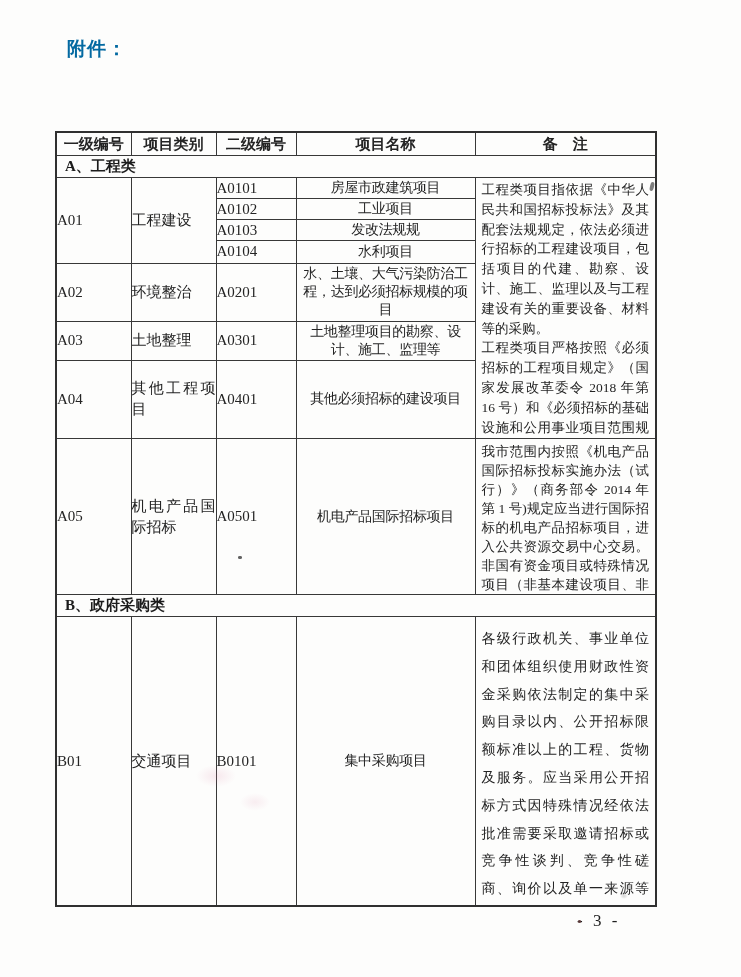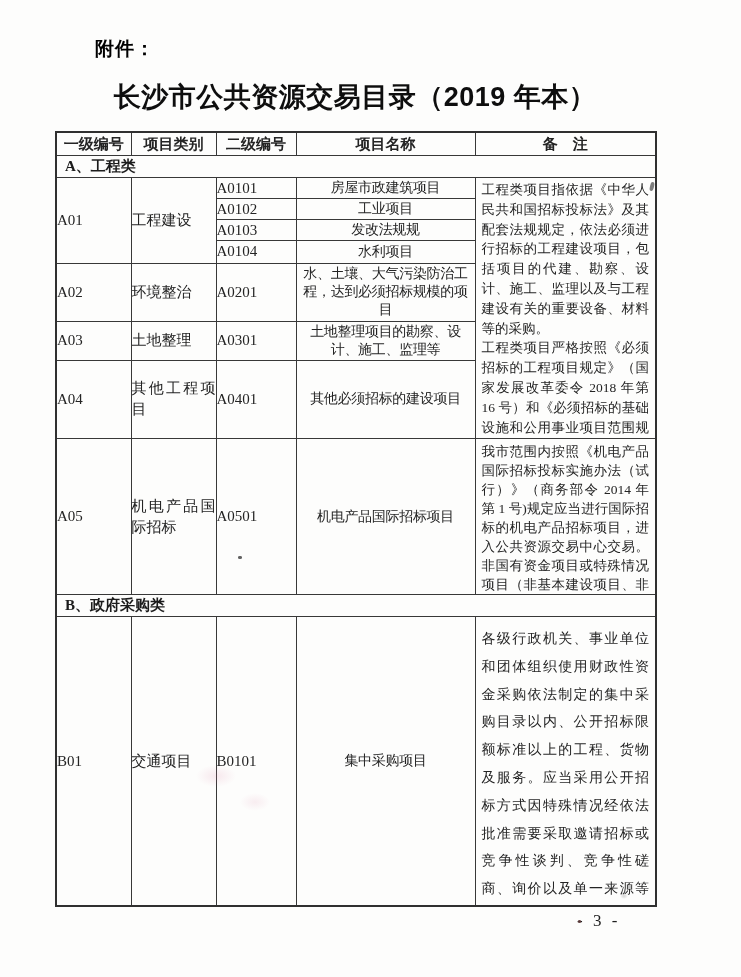--- a/index.html
+++ b/index.html
@@ -4,21 +4,21 @@
 <style>
   html,body{margin:0;padding:0;background:#e9e9e9;}
   .page{
     position:relative;width:741px;height:977px;margin:0 auto;
     background:#fdfdfc;overflow:hidden;
     font-family:"Liberation Serif","DejaVu Serif",serif;color:#262626;
   }
   .attachment{
     position:absolute;left:67px;top:36px;
     font-family:"Liberation Sans","DejaVu Sans",sans-serif;
-    font-weight:bold;font-size:19px;color:#000000;letter-spacing:1px;margin-left:28px;
+    font-weight:bold;font-size:19px;color:#0369a1;letter-spacing:1px;
   }
   .title{
     position:absolute;left:40px;top:79px;width:630px;text-align:center;
     font-family:"Liberation Sans","DejaVu Sans",sans-serif;
     font-weight:bold;font-size:27px;color:#0e0e0e;letter-spacing:0.5px;
   }
   table.catalog{
     position:absolute;left:55px;top:131px;width:600px;
     border-collapse:collapse;table-layout:fixed;
     border:2px solid #303030;
@@ -66,21 +66,20 @@
     background:radial-gradient(closest-side,rgba(214,120,156,.12),rgba(214,120,156,0));}
   .gray1{left:620px;top:893px;width:8px;height:6px;
     background:radial-gradient(closest-side,rgba(90,90,90,.25),rgba(90,90,90,0));}
 </style>
 </head>
 <body>
 
 <div class="page">
 
   <div class="attachment">附件：</div>
-  <div class="title">长沙市公共资源交易目录（2019 年本）</div>
 
   <table class="catalog">
     <colgroup>
       <col style="width:75px">
         <col style="width:85px">
         <col style="width:80px">
         <col style="width:179px">
         <col style="width:181px">
     </colgroup>
     <tbody>

